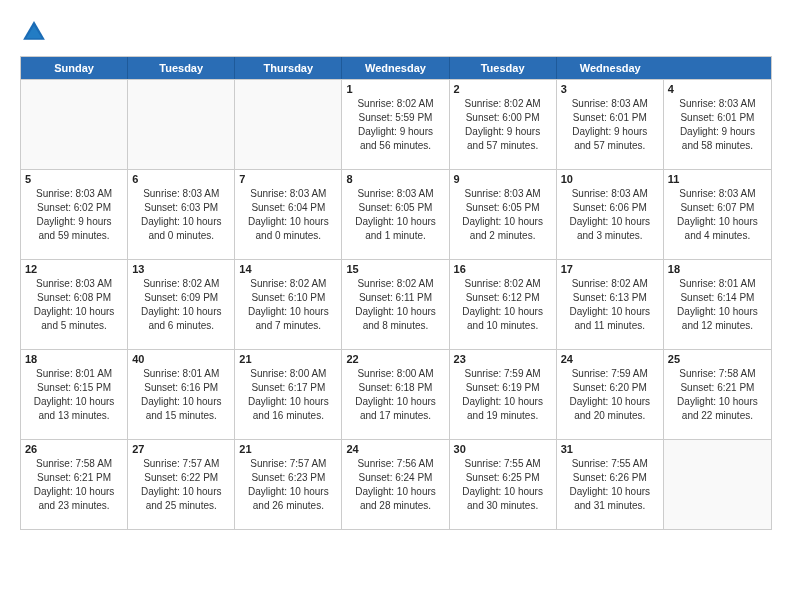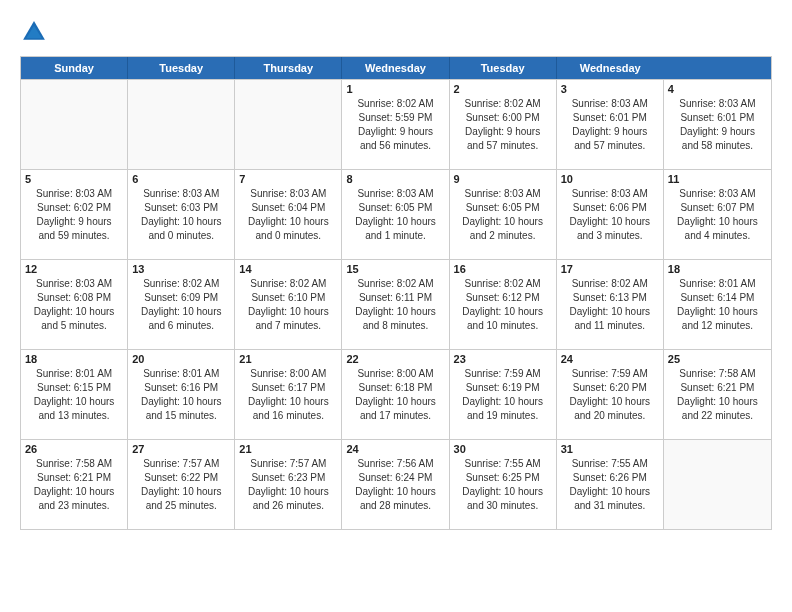--- a/index.html
+++ b/index.html
@@ -216,21 +216,21 @@
             <div class="day-num">18</div>
             <div class="day-info">Sunrise: 8:01 AM<br>Sunset: 6:14 PM<br>Daylight: 10 hours<br>and 12 minutes.</div>
           </div>
         </div>
         <div class="cal-week">
           <div class="cal-cell">
             <div class="day-num">18</div>
             <div class="day-info">Sunrise: 8:01 AM<br>Sunset: 6:15 PM<br>Daylight: 10 hours<br>and 13 minutes.</div>
           </div>
           <div class="cal-cell">
-            <div class="day-num">20</div>
+            <div class="day-num">40</div>
             <div class="day-info">Sunrise: 8:01 AM<br>Sunset: 6:16 PM<br>Daylight: 10 hours<br>and 15 minutes.</div>
           </div>
           <div class="cal-cell">
             <div class="day-num">21</div>
             <div class="day-info">Sunrise: 8:00 AM<br>Sunset: 6:17 PM<br>Daylight: 10 hours<br>and 16 minutes.</div>
           </div>
           <div class="cal-cell">
             <div class="day-num">22</div>
             <div class="day-info">Sunrise: 8:00 AM<br>Sunset: 6:18 PM<br>Daylight: 10 hours<br>and 17 minutes.</div>
           </div>

